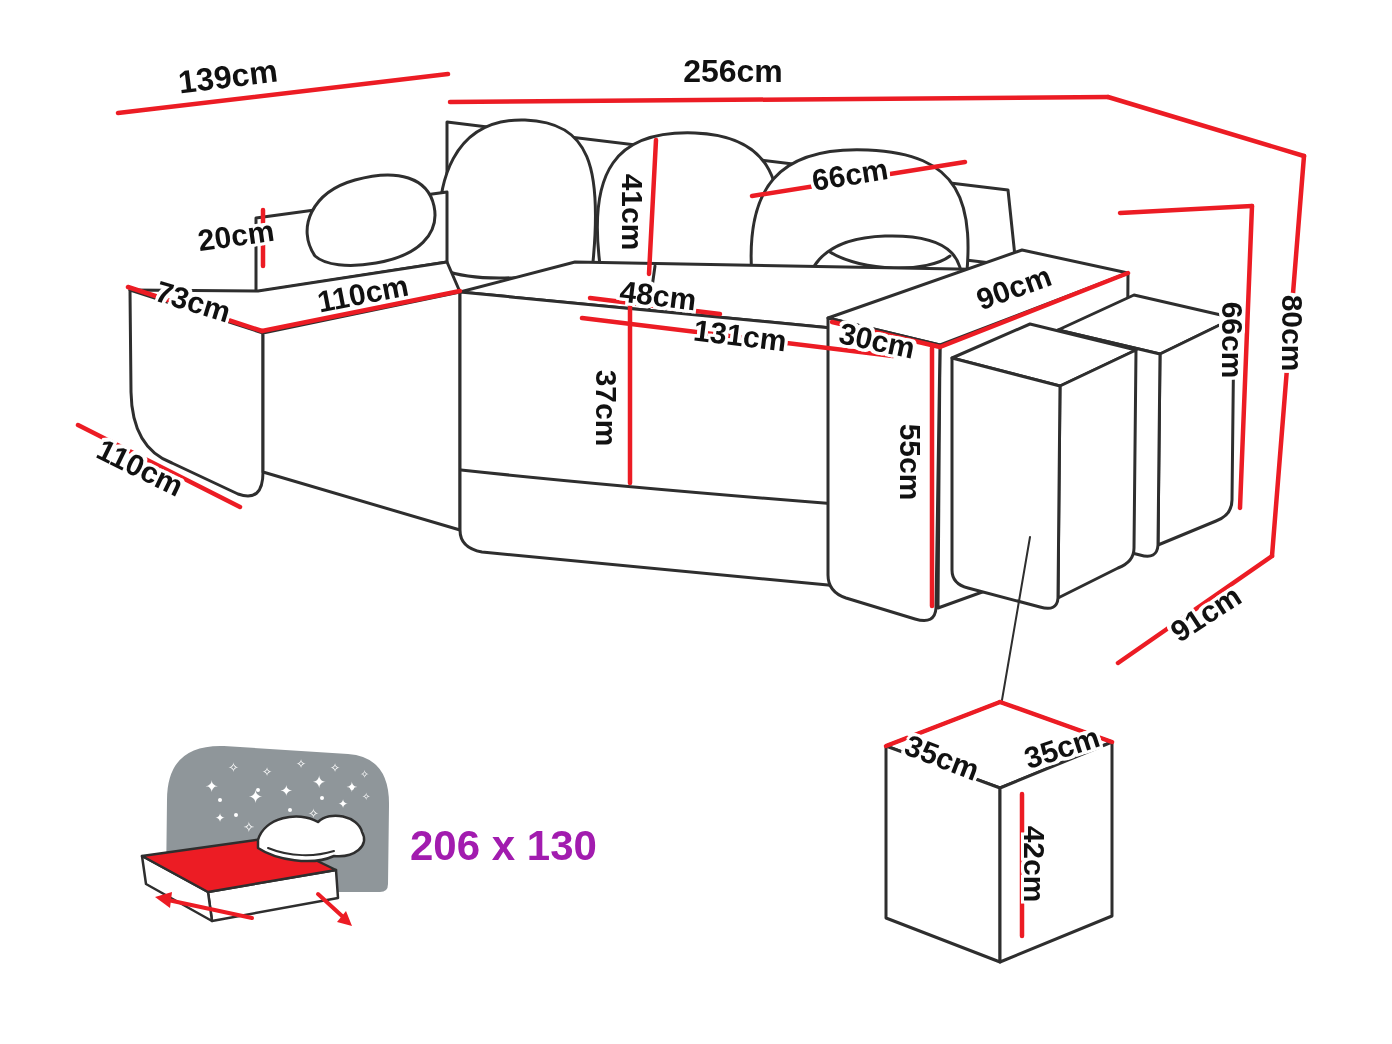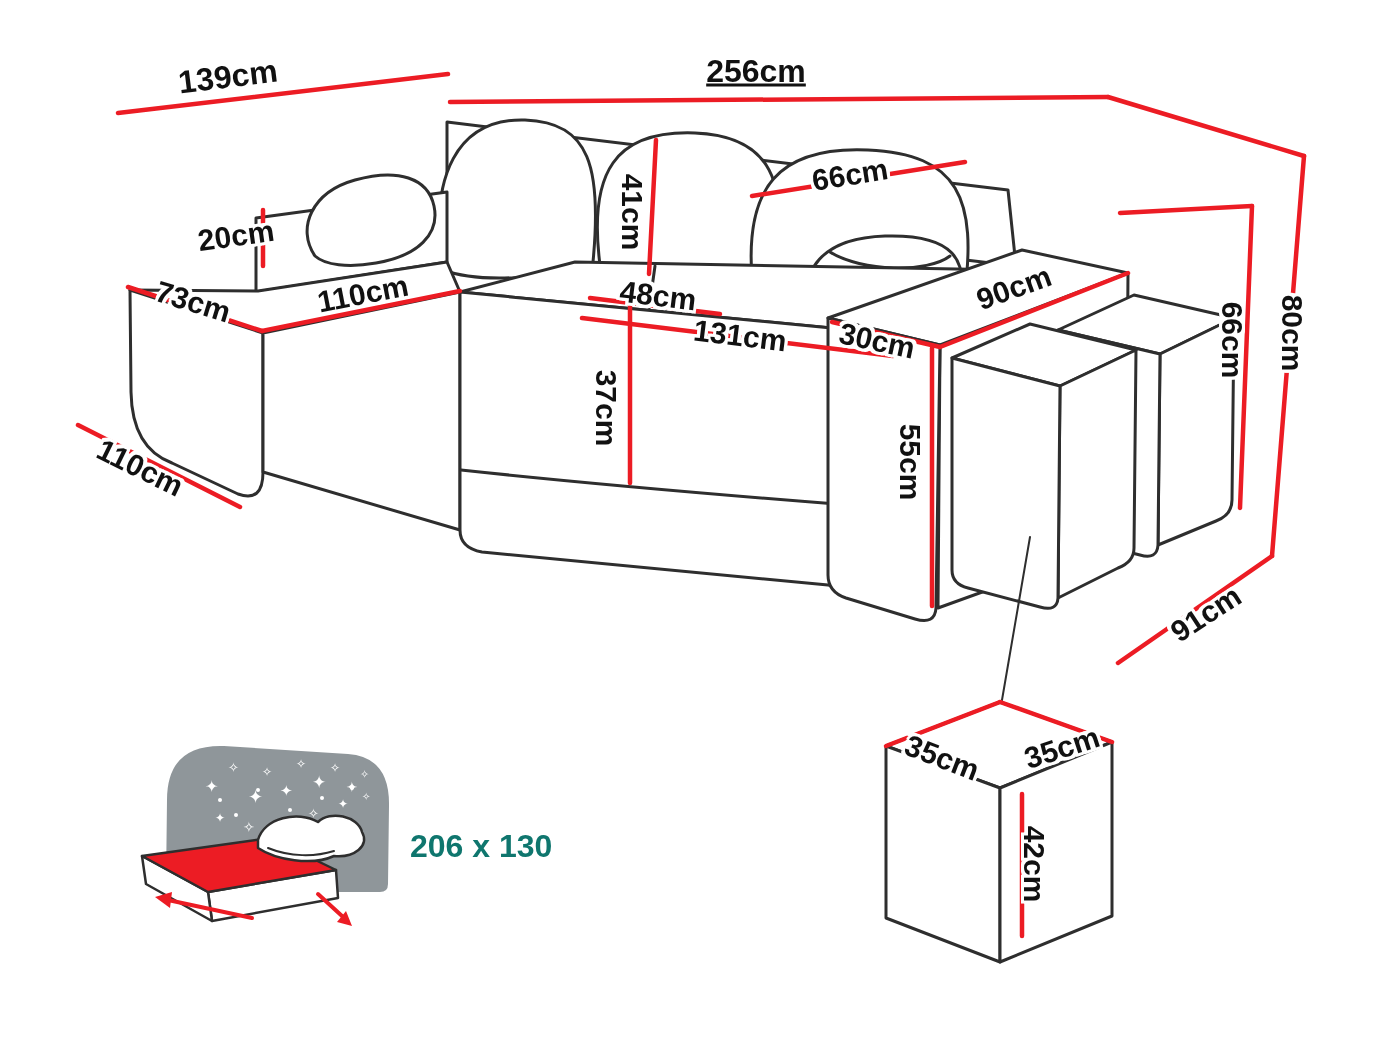--- a/index.html
+++ b/index.html
@@ -11,21 +11,21 @@
   .dim{
     position:absolute;z-index:3;
     font-weight:bold;font-size:30px;color:#111111;letter-spacing:0px;
     white-space:nowrap;
     text-shadow:-3px -3px 0 #fff,3px -3px 0 #fff,-3px 3px 0 #fff,3px 3px 0 #fff,
                 0 -3px 0 #fff,0 3px 0 #fff,-3px 0 0 #fff,3px 0 0 #fff,
                 -1px -1px 0 #fff,1px 1px 0 #fff;
   }
   .dim.big{font-size:32px;}
   .bed-size{
-    position:absolute;z-index:3;font-weight:bold;font-size:32px;color:#0f766e;
+    position:absolute;z-index:3;font-weight:bold;font-size:42px;color:#a21caf;
     white-space:nowrap;
   }
   svg text.star{fill:#ffffff;}
 </style>
 </head>
 <body>
 
 <div id="canvas">
 
   <svg id="artwork" width="1392" height="1044" viewBox="0 0 1392 1044" fill="none" stroke-linejoin="round" stroke-linecap="round">
@@ -136,21 +136,21 @@
       <path d="M630,302 L630,483"></path>
       <path d="M932,348 L932,606"></path>
       <path d="M78,425 L240,507"></path>
       <path d="M1000,702 L886,746"></path>
       <path d="M1000,702 L1112,742"></path>
       <path d="M1022,794 L1022,936"></path>
     </g>
   </svg>
 
   <div class="dim big" style="left:228px;top:77px;transform:translate(-50%,-50%) rotate(-7deg);">139cm</div>
-  <div class="dim big" style="left:756px;top:71px;transform:translate(-50%,-50%);text-decoration:underline;">256cm</div>
+  <div class="dim big" style="left:733px;top:71px;transform:translate(-50%,-50%);">256cm</div>
   <div class="dim" style="left:850px;top:175px;transform:translate(-50%,-50%) rotate(-9deg);">66cm</div>
   <div class="dim" style="left:236px;top:236px;transform:translate(-50%,-50%) rotate(-8deg);">20cm</div>
   <div class="dim" style="left:193px;top:302px;transform:translate(-50%,-50%) rotate(17deg);">73cm</div>
   <div class="dim" style="left:363px;top:294px;transform:translate(-50%,-50%) rotate(-11deg);">110cm</div>
   <div class="dim" style="left:632px;top:212px;transform:translate(-50%,-50%) rotate(90deg);">41cm</div>
   <div class="dim" style="left:658px;top:296px;transform:translate(-50%,-50%) rotate(7deg);">48cm</div>
   <div class="dim" style="left:740px;top:336px;transform:translate(-50%,-50%) rotate(7deg);">131cm</div>
   <div class="dim" style="left:877px;top:341px;transform:translate(-50%,-50%) rotate(12deg);">30cm</div>
   <div class="dim" style="left:1014px;top:288px;transform:translate(-50%,-50%) rotate(-20deg);">90cm</div>
   <div class="dim" style="left:606px;top:408px;transform:translate(-50%,-50%) rotate(90deg);">37cm</div>

